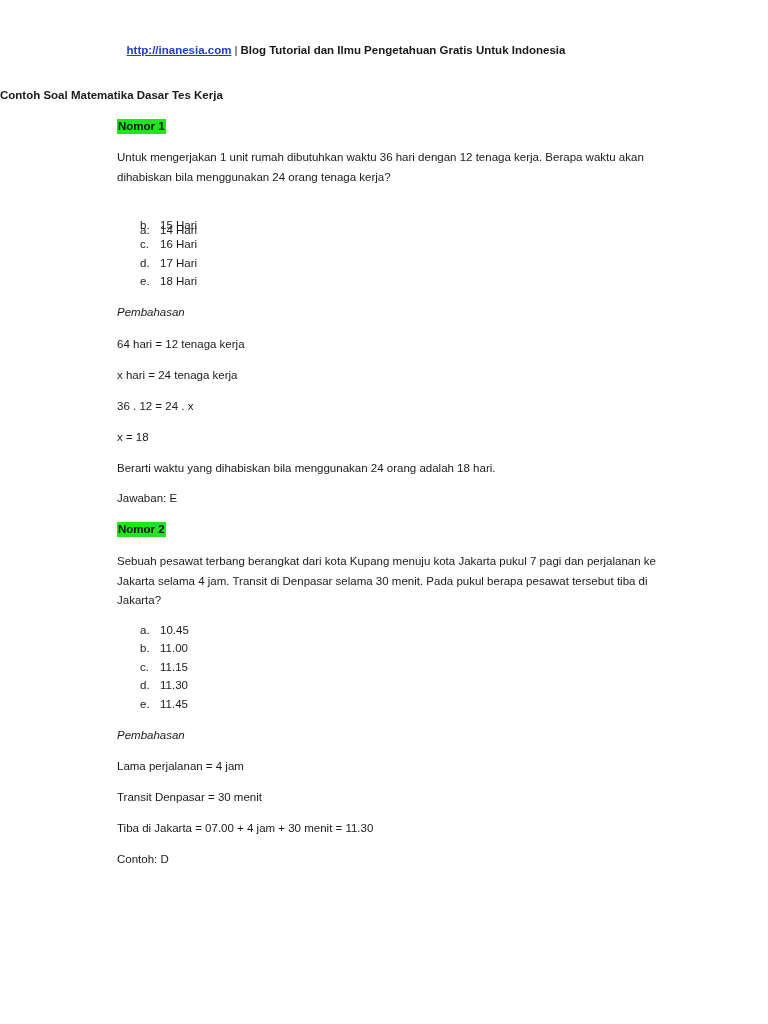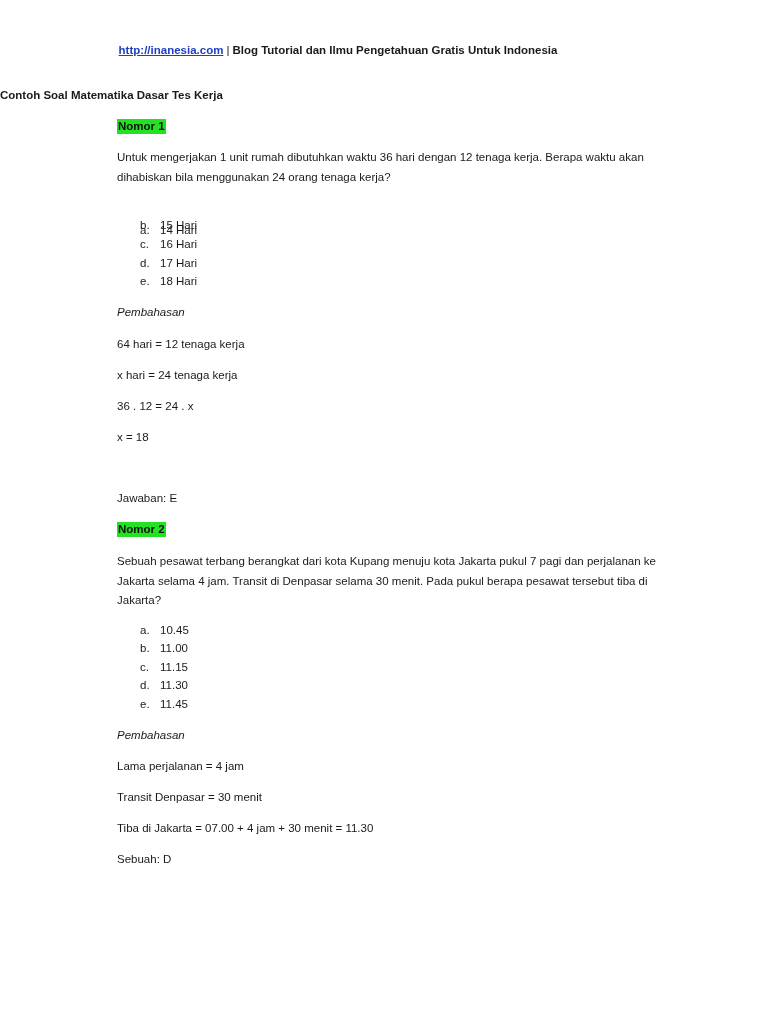--- a/index.html
+++ b/index.html
@@ -4,21 +4,21 @@
   <style>
     html, body { margin: 0; padding: 0; background: #ffffff; }
     body {
       width: 768px; height: 1024px; position: relative; overflow: hidden;
       font-family: "Liberation Sans", "DejaVu Sans", sans-serif;
       color: #1a1a1a; font-size: 11.5px;
     }
     .page { position: absolute; left: 0; top: 0; width: 768px; height: 1024px; }
     .header {
       position: absolute; top: 44px; left: 0; width: 676px; text-align: center;
-      font-weight: bold; font-size: 11.5px;
+      font-weight: bold; font-size: 11.5px; padding-left: 8px;
     }
     .header a { color: #1f3fbf; text-decoration: underline; }
     .header .sep { font-weight: normal; margin: 0 3px; }
     .title {
       position: absolute; top: 89px; left: 0; width: 768px; text-align: left;
       font-weight: bold; font-size: 11.5px;
     }
     .abs { position: absolute; left: 117px; white-space: nowrap; }
     .hl {
       background: #22e222; font-weight: bold; padding: 1px 1px 2px 1px; color: #111;
@@ -48,32 +48,33 @@
   <div class="opt" style="top:219px;"><span class="letter">b.</span><span>15 Hari</span></div>
   <div class="opt" style="top:238px;"><span class="letter">c.</span><span>16 Hari</span></div>
   <div class="opt" style="top:257px;"><span class="letter">d.</span><span>17 Hari</span></div>
   <div class="opt" style="top:275px;"><span class="letter">e.</span><span>18 Hari</span></div>
 
   <div class="abs italic" style="top:306px;">Pembahasan</div>
   <div class="abs" style="top:338px;">64 hari = 12 tenaga kerja</div>
   <div class="abs" style="top:369px;">x hari = 24 tenaga kerja</div>
   <div class="abs" style="top:400px;">36 . 12 = 24 . x</div>
   <div class="abs" style="top:431px;">x = 18</div>
+  <div class="abs" style="top:462px;">Berarti waktu yang dihabiskan bila menggunakan 24 orang adalah 18 hari.</div>
   <div class="abs" style="top:492px;">Jawaban: E</div>
 
   <div class="abs" style="top:523px;">
     <span class="hl">Nomor 2</span>
   </div>
   <div class="para" style="top:552px;">Sebuah pesawat terbang berangkat dari kota Kupang menuju kota Jakarta pukul 7 pagi dan perjalanan ke Jakarta selama 4 jam. Transit di Denpasar selama 30 menit. Pada pukul berapa pesawat tersebut tiba di Jakarta?</div>
 
   <div class="opt" style="top:624px;"><span class="letter">a.</span><span>10.45</span></div>
   <div class="opt" style="top:642px;"><span class="letter">b.</span><span>11.00</span></div>
   <div class="opt" style="top:661px;"><span class="letter">c.</span><span>11.15</span></div>
   <div class="opt" style="top:679px;"><span class="letter">d.</span><span>11.30</span></div>
   <div class="opt" style="top:698px;"><span class="letter">e.</span><span>11.45</span></div>
 
   <div class="abs italic" style="top:729px;">Pembahasan</div>
   <div class="abs" style="top:760px;">Lama perjalanan = 4 jam</div>
   <div class="abs" style="top:791px;">Transit Denpasar = 30 menit</div>
   <div class="abs" style="top:822px;">Tiba di Jakarta = 07.00 + 4 jam + 30 menit = 11.30</div>
-  <div class="abs" style="top:853px;">Sebuah: D</div>
+  <div class="abs" style="top:853px;">Contoh: D</div>
 
 </div>
 
 </body></html>

